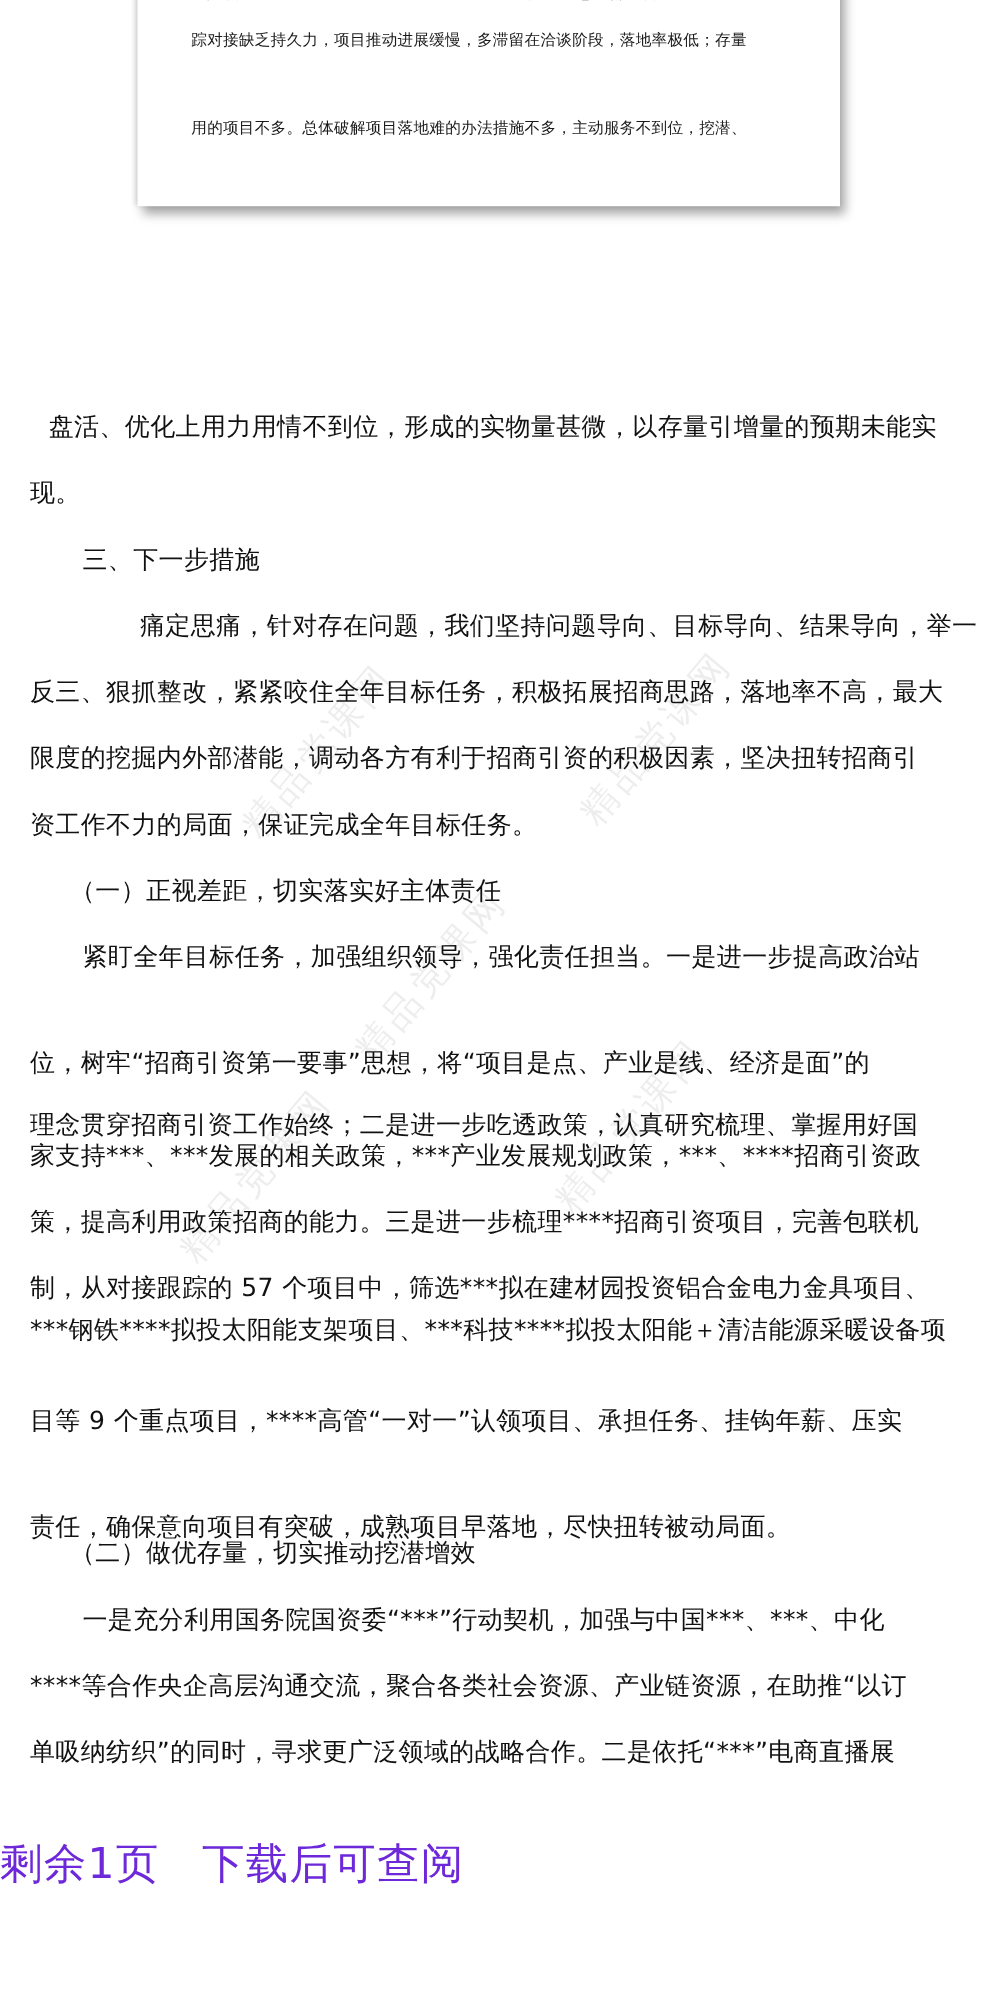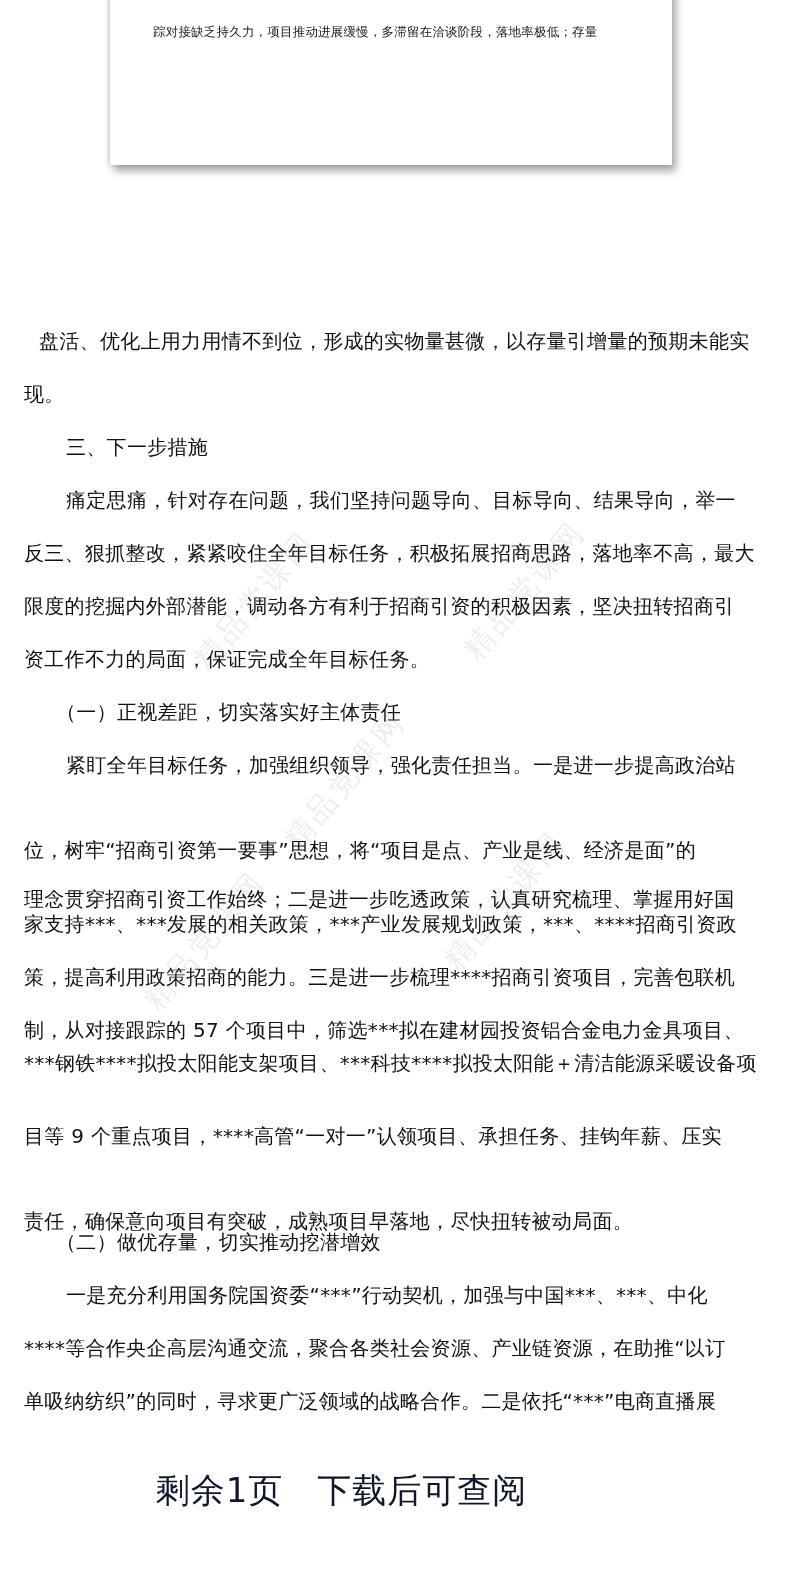--- a/index.html
+++ b/index.html
@@ -70,50 +70,50 @@
       pointer-events: none;
       letter-spacing: 4px;
     }
 
     
     .footer-prompt {
       position: absolute;
       left: 0;
       top: 1468px;
       width: 683px;
-      text-align: center;
       font-size: 34px;
-      color: #0f172a;
+      color: #6d28d9;
       letter-spacing: 1px;
       cursor: pointer;
     }
     .footer-prompt span.gap {
       display: inline-block;
       width: 34px;
     }
   </style>
 </head>
 <body>
 
 <div class="preview-card">
   <div class="preview-line clipped" style="top:6px;left:43px;">一是项目跟踪不力，落地率不高。增量方面，在谈37个意向合作项目，但跟</div>
   <div class="preview-line" style="top:44px;">踪对接缺乏持久力，项目推动进展缓慢，多滞留在洽谈阶段，落地率极低；存量</div>
+  <div class="preview-line" style="top:114px;">用的项目不多。总体破解项目落地难的办法措施不多，主动服务不到位，挖潜、</div>
 </div>
 
 <div class="watermark" style="left:170px;top:580px;">精品党课网</div>
 <div class="watermark" style="left:440px;top:570px;">精品党课网</div>
 <div class="watermark" style="left:260px;top:760px;">精品党课网</div>
 <div class="watermark" style="left:420px;top:880px;">精品党课网</div>
 <div class="watermark" style="left:120px;top:920px;">精品党课网</div>
 
 <div class="doc-body">
   <div class="para-line" style="top:8px;margin-left:15px;">盘活、优化上用力用情不到位，形成的实物量甚微，以存量引增量的预期未能实</div>
   <div class="para-line" style="top:61px;">现。</div>
   <div class="para-line indent" style="top:114px;">三、下一步措施</div>
-  <div class="para-line indent" style="top:167px;">痛定思痛，针对存在问题，我们坚持问题导向、目标导向、结果导向，举一</div>
+  <div class="para-line indent" style="top:167px;margin-left:46px;">痛定思痛，针对存在问题，我们坚持问题导向、目标导向、结果导向，举一</div>
   <div class="para-line" style="top:220px;">反三、狠抓整改，紧紧咬住全年目标任务，积极拓展招商思路，落地率不高，最大</div>
   <div class="para-line" style="top:273px;">限度的挖掘内外部潜能，调动各方有利于招商引资的积极因素，坚决扭转招商引</div>
   <div class="para-line" style="top:326px;">资工作不力的局面，保证完成全年目标任务。</div>
   <div class="para-line indent-sub" style="top:379px;">（一）正视差距，切实落实好主体责任</div>
   <div class="para-line indent" style="top:432px;">紧盯全年目标任务，加强组织领导，强化责任担当。一是进一步提高政治站</div>
   <div class="para-line" style="top:485px;margin-top:32px;">位，树牢“招商引资第一要事”思想，将“项目是点、产业是线、经济是面”的</div>
   <div class="para-line" style="top:566px;">理念贯穿招商引资工作始终；二是进一步吃透政策，认真研究梳理、掌握用好国</div>
   <div class="para-line" style="top:591px;">家支持***、***发展的相关政策，***产业发展规划政策，***、****招商引资政</div>
   <div class="para-line" style="top:644px;">策，提高利用政策招商的能力。三是进一步梳理****招商引资项目，完善包联机</div>
   <div class="para-line" style="top:697px;">制，从对接跟踪的 57 个项目中，筛选***拟在建材园投资铝合金电力金具项目、</div>

